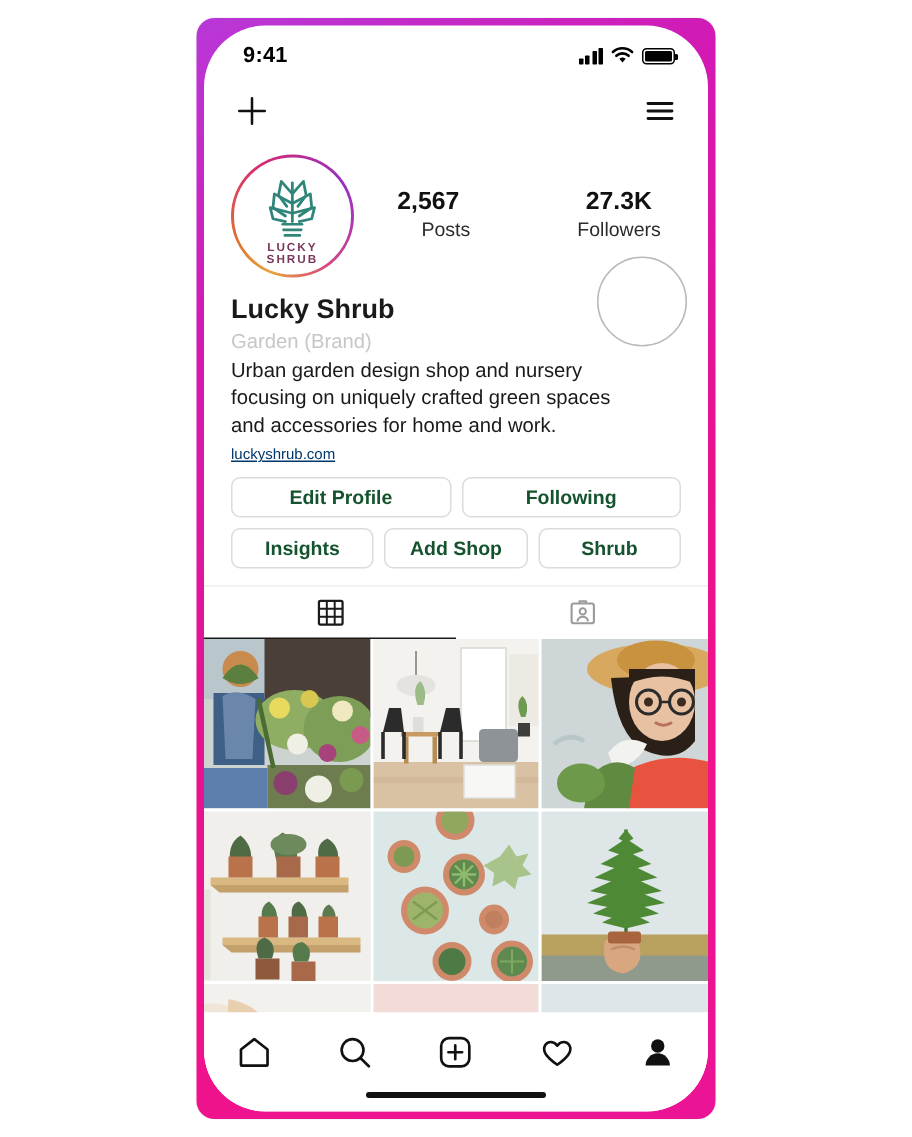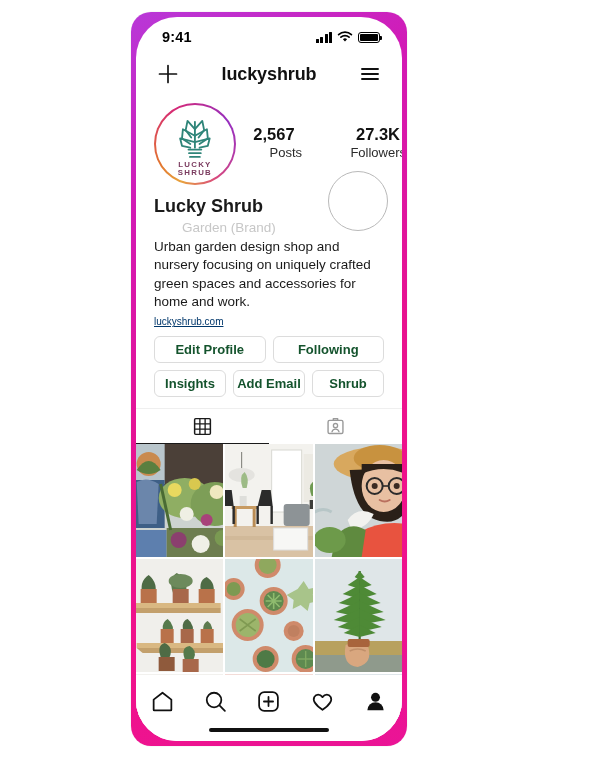--- a/index.html
+++ b/index.html
@@ -17,23 +17,23 @@
     width: 608px;
     height: 758px;
     background: #ffffff;
   }
 
   
   .phone-frame {
     position: absolute;
     left: 131px;
     top: 12px;
-    width: 276px;
+    width: 346px;
     height: 734px;
-    border-radius: 20px;
+    border-radius: 12px;
     background: linear-gradient(150deg, #b838d8 0%, #d21ab5 22%, #e8128f 52%, #f0128b 72%, #ea1496 100%);
     padding: 5px;
     box-sizing: border-box;
     box-shadow: 0 0 0 0.5px rgba(0,0,0,0.06);
   }
 
   .phone-screen {
     position: relative;
     width: 100%;
     height: 100%;
@@ -136,21 +136,21 @@
   .stat { text-align: center; min-width: 56px; }
   .stat-num { font-size: 16.5px; font-weight: bold; color: #111; line-height: 1.25; }
   .stat-label { font-size: 13px; color: #2b2b2b; line-height: 1.3; text-align: right; }
 
   
   .bio {
     padding: 8px 18px 0 18px;
     position: relative;
   }
   .bio-name { font-size: 18px; font-weight: bold; color: #1a1a1a; line-height: 1.45; }
-  .bio-cat { font-size: 13.5px; color: #c7c7c7; line-height: 1.4; margin-left: 28px; }
+  .bio-cat { font-size: 13.5px; color: #c7c7c7; line-height: 1.4; }
   .bio-desc { font-size: 13.5px; color: #1a1a1a; line-height: 1.36; max-width: 255px; }
   .bio-link { font-size: 10px; color: #00376b; line-height: 1.5; display:inline-block; }
   .story-circle {
     position:absolute;
     right: 14px;
     top: -14px;
     width: 58px; height: 58px;
     border-radius: 50%;
     border: 1.2px solid #b9b9b9;
     background: #fff;
@@ -265,21 +265,20 @@
             </span>
         </div>
       </div>
 
       <div class="app-header">
         <div class="hdr-btn">
           <svg width="24" height="24" viewBox="0 0 24 24">
             <path d="M12 3.5 V20.5 M3.5 12 H20.5" stroke="#111" stroke-width="1.7" stroke-linecap="round"></path>
           </svg>
         </div>
-        <div class="app-title">luckyshrub</div>
         <div class="hdr-btn">
           <svg width="24" height="24" viewBox="0 0 24 24">
             <path d="M4 7 H20 M4 12 H20 M4 17 H20" stroke="#111" stroke-width="1.9" stroke-linecap="round"></path>
           </svg>
         </div>
       </div>
 
       <div class="profile-row">
         <div class="avatar-ring">
           <div class="avatar-inner">
@@ -323,21 +322,21 @@
         <div class="bio-desc">Urban garden design shop and nursery focusing on uniquely crafted green spaces and accessories for home and work.</div>
         <a class="bio-link" href="#">luckyshrub.com</a>
       </div>
 
       <div class="btn-row">
         <div class="act-btn">Edit Profile</div>
         <div class="act-btn">Following</div>
       </div>
       <div class="btn-row">
         <div class="act-btn">Insights</div>
-        <div class="act-btn">Add Email</div>
+        <div class="act-btn">Add Shop</div>
         <div class="act-btn">Shrub</div>
       </div>
 
       <div class="tabs">
         <div class="tab active">
           <svg width="21" height="21" viewBox="0 0 24 24">
             <rect x="3" y="3" width="18" height="18" rx="1.2" fill="none" stroke="#1a1a1a" stroke-width="1.7"></rect>
             <path d="M9 3 V21 M15 3 V21 M3 9 H21 M3 15 H21" stroke="#1a1a1a" stroke-width="1.5"></path>
           </svg>
         </div>

